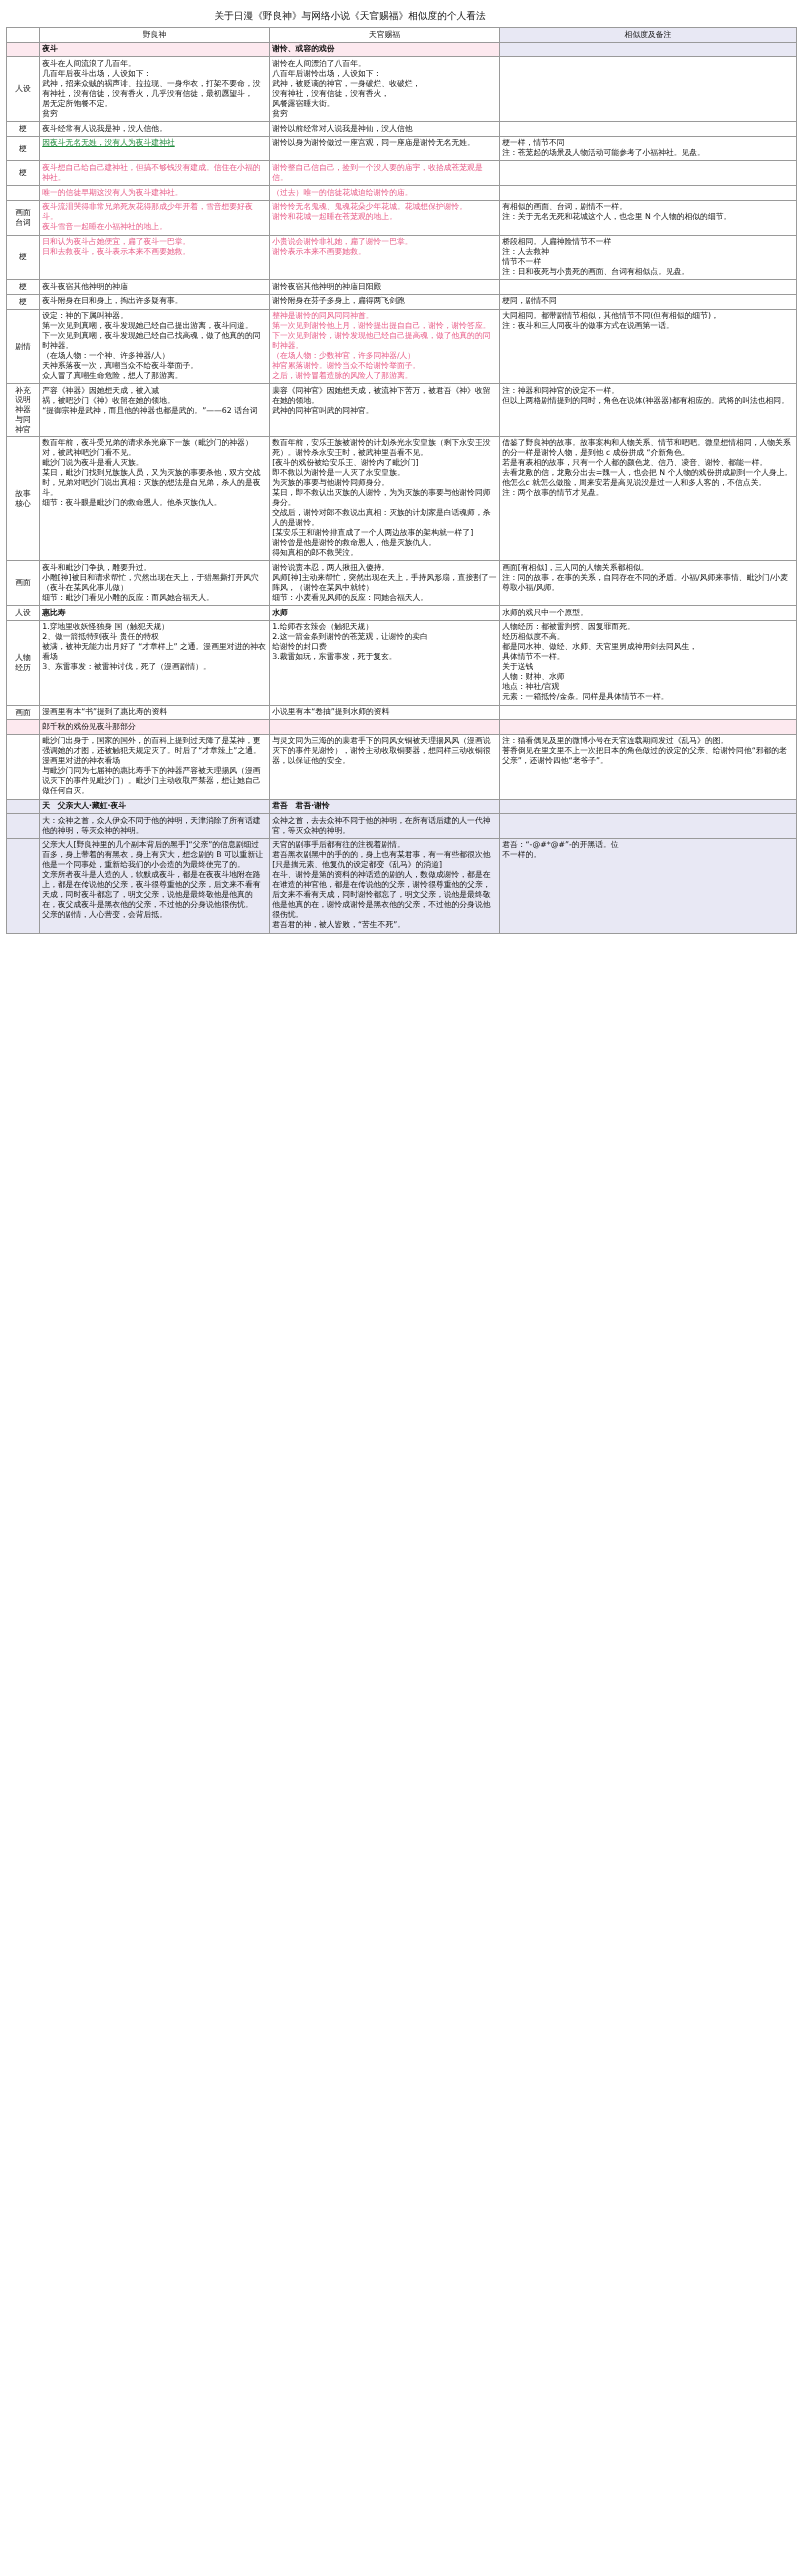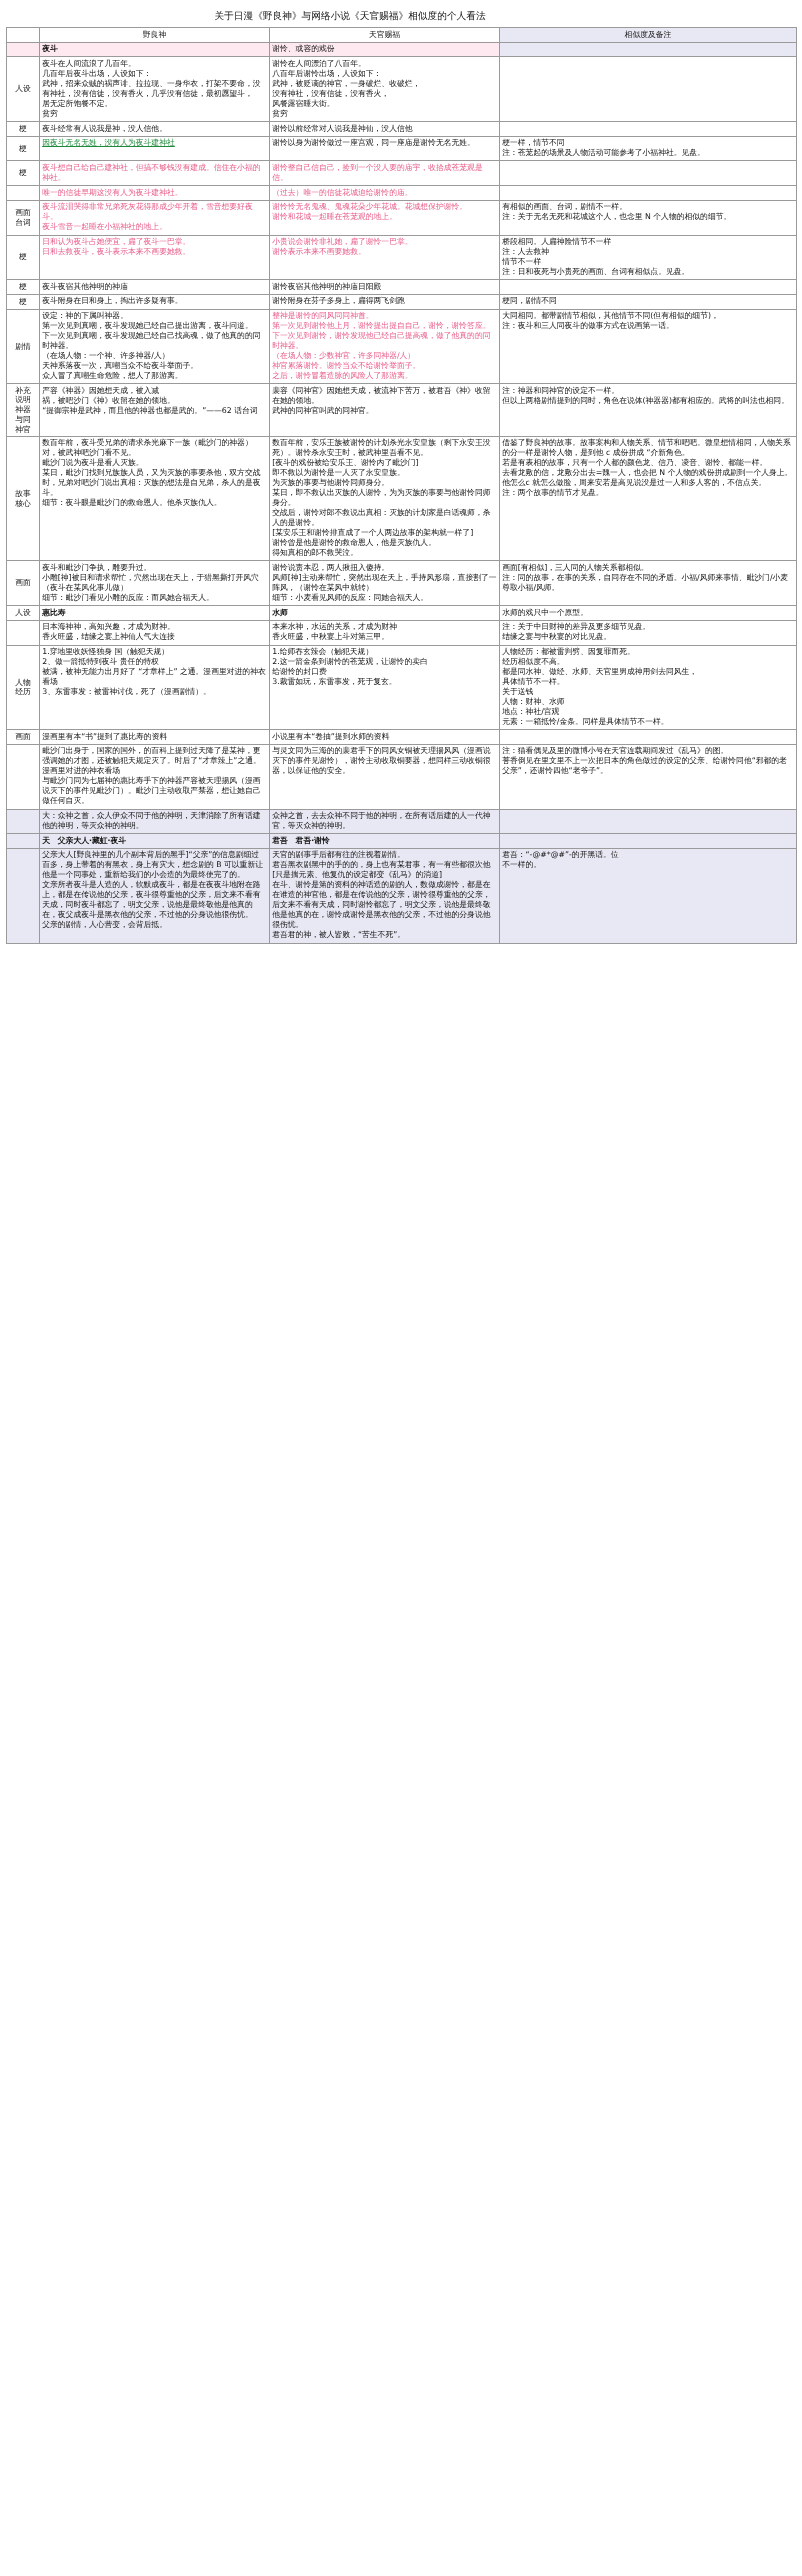--- a/index.html
+++ b/index.html
@@ -39,21 +39,21 @@
     vertical-align:middle;
     padding:1.5px 0.7px;
     letter-spacing:0px;
     line-height:9.7px;
     margin-top:24px;
   }
   .hdr td{background:#ffffff;text-align:center;vertical-align:middle;font-size:7.8px;}
   .hdr td.h3{background:#e8e8f4;}
   .row2 td{background:#ffffff;}
   .row2 td.b1{background:#fde9ef;font-weight:bold;}
-  .row2 td.b2{background:#fde9ef;}
+  .row2 td.b2{background:#fde9ef;font-weight:bold;}
   .row2 td.b3{background:#e8e8f4;}
   .pk{background:#fde9ef;}
   .lv{background:#e8e8f4;}
   .wh{background:#ffffff;}
   .pinktxt{color:#e85a86;}
   .green{color:#1f8a3b;}
   .u{text-decoration:underline;}
   .b{font-weight:bold;margin-top:48px;}
   p{margin:0;padding:0;}
 </style>
@@ -339,38 +339,20 @@
           </td>
           <td class="wh b">
             <p>水师</p>
           </td>
           <td class="wh">
             <p>水师的戏只中一个原型。</p>
           </td>
         </tr>
         <tr>
           <td class="lab wh">
-            <p></p>
-          </td>
-          <td class="wh">
-            <p>日本海神神，高知兴趣，才成为财神。</p>
-            <p>香火旺盛，结缘之宴上神仙人气大连接</p>
-          </td>
-          <td class="wh">
-            <p>本来水神，水运的关系，才成为财神</p>
-            <p>香火旺盛，中秋宴上斗对第三甲。</p>
-          </td>
-          <td class="wh">
-            <p>注：关于中日财神的差异及更多细节见盘。</p>
-            <p></p>
-            <p>结缘之宴与中秋宴的对比见盘。</p>
-          </td>
-        </tr>
-        <tr>
-          <td class="lab wh">
             <p>人物</p>
             <p>经历</p>
           </td>
           <td class="wh">
             <p>1.穿地里收妖怪独身 国（触犯天规）</p>
             <p>2、做一箭抵特到夜斗 贵任的特权</p>
             <p>被满，被神无能力出月好了 “才章样上” 之通。漫画里对进的神衣看场</p>
             <p>3、东雷事发：被雷神讨伐，死了（漫画剧情）。</p>
           </td>
           <td class="wh">
@@ -398,59 +380,73 @@
             <p>漫画里有本“书”提到了惠比寿的资料</p>
           </td>
           <td class="wh">
             <p>小说里有本“卷抽”提到水师的资料</p>
           </td>
           <td class="wh">
             <p></p>
           </td>
         </tr>
         <tr>
+          <td class="lab pk">
+            <p></p>
+          </td>
+          <td class="pk">
+            <p>郎千秋的戏份见夜斗那部分</p>
+          </td>
+          <td class="pk">
+            <p></p>
+          </td>
+          <td class="pk">
+            <p></p>
+          </td>
+        </tr>
+        <tr>
           <td class="lab wh">
             <p></p>
           </td>
           <td class="wh">
             <p>毗沙门出身于，国家的国外，的百科上提到过天降了是某神，更强调她的才图，还被触犯天规定灭了。时后了“才章辣上”之通。漫画里对进的神衣看场</p>
             <p>与毗沙门同为七届神的惠比寿手下的神器严容被天理揚风（漫画说灭下的事件见毗沙门）。毗沙门主动收取严禁器，想让她自己做任何自灭。</p>
           </td>
           <td class="wh">
             <p>与灵文同为三海的的裴君手下的同风女铜被天理揚风风（漫画说灭下的事件见谢怜），谢怜主动收取铜要器，想同样三动收铜很器，以保证他的安全。</p>
           </td>
           <td class="wh">
             <p>注：猫看偶见及里的微博小号在天官连载期间发过《乱马》的图。</p>
             <p></p>
             <p>菩香倒见在里文里不上一次把日本的角色做过的设定的父亲、给谢怜同他“邪都的老父亲”，还谢怜四他“老爷子”。</p>
           </td>
         </tr>
         <tr>
           <td class="lab lv">
             <p></p>
           </td>
-          <td class="lv">
-            <p>大：众神之首，众人伊众不同于他的神明，天津消除了所有话建他的神明，等灭众神的神明。</p>
-          </td>
-          <td class="lv">
-            <p>众神之首，去去众神不同于他的神明，在所有话后建的人一代神官，等灭众神的神明。</p>
-          </td>
-          <td class="lv">
-            <p></p>
-          </td>
-        </tr>
-        <tr>
-          <td class="lab lv">
-            <p></p>
-          </td>
           <td class="lv b">
             <p>天　父亲大人·藏虹·夜斗</p>
           </td>
           <td class="lv b">
             <p>君吾　君吾·谢怜</p>
+          </td>
+          <td class="lv">
+            <p></p>
+          </td>
+        </tr>
+        <tr>
+          <td class="lab lv">
+            <p></p>
+          </td>
+          <td class="lv">
+            <p>大：众神之首，众人伊众不同于他的神明，天津消除了所有话建他的神明，等灭众神的神明。</p>
+          </td>
+          <td class="lv">
+            <p>众神之首，去去众神不同于他的神明，在所有话后建的人一代神官，等灭众神的神明。</p>
           </td>
           <td class="lv">
             <p></p>
           </td>
         </tr>
         <tr>
           <td class="lab lv">
             <p></p>
           </td>
           <td class="lv">

